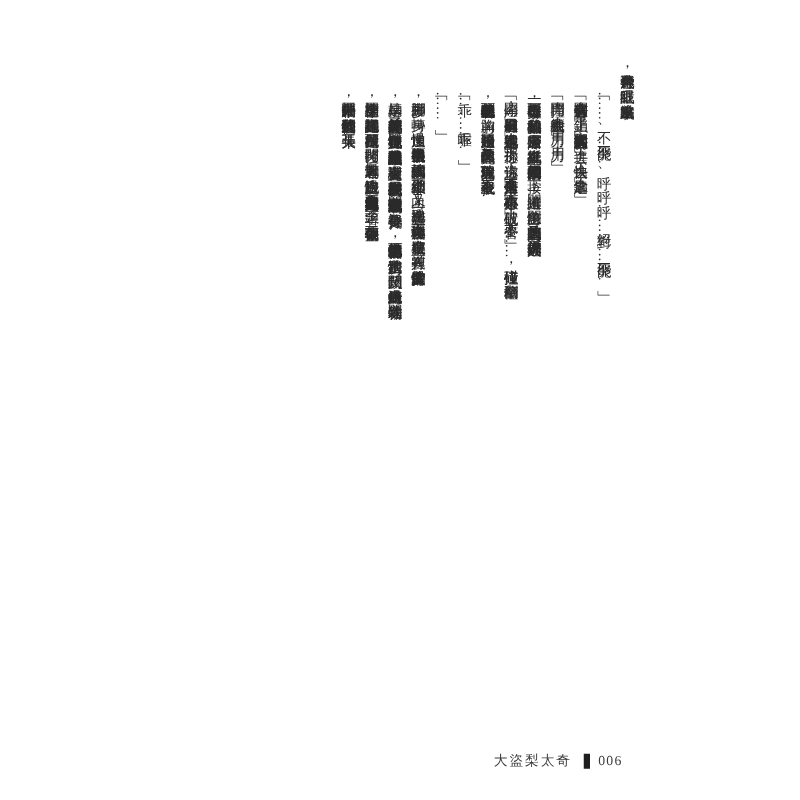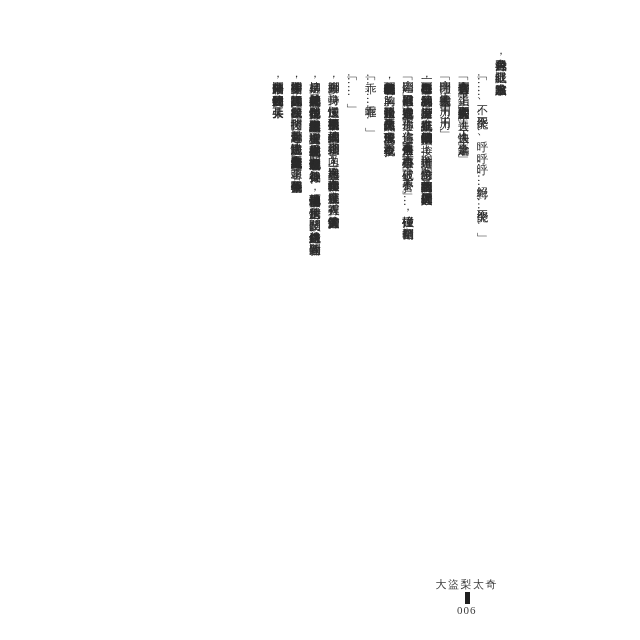--- a/index.html
+++ b/index.html
@@ -42,21 +42,20 @@
     text-indent: 0;
   }
   .page-footer {
     position: absolute;
     right: 142px;
     bottom: 24px;
     display: flex;
     align-items: center;
     font-size: 11px;
     color: #3c3c3c;
-    flex-direction: column;
   }
   .footer-title {
     letter-spacing: 1.5px;
   }
   .footer-divider {
     display: inline-block;
     width: 5px;
     height: 12px;
     background: #1f1f1f;
     margin: 0 7px 0 9px;

